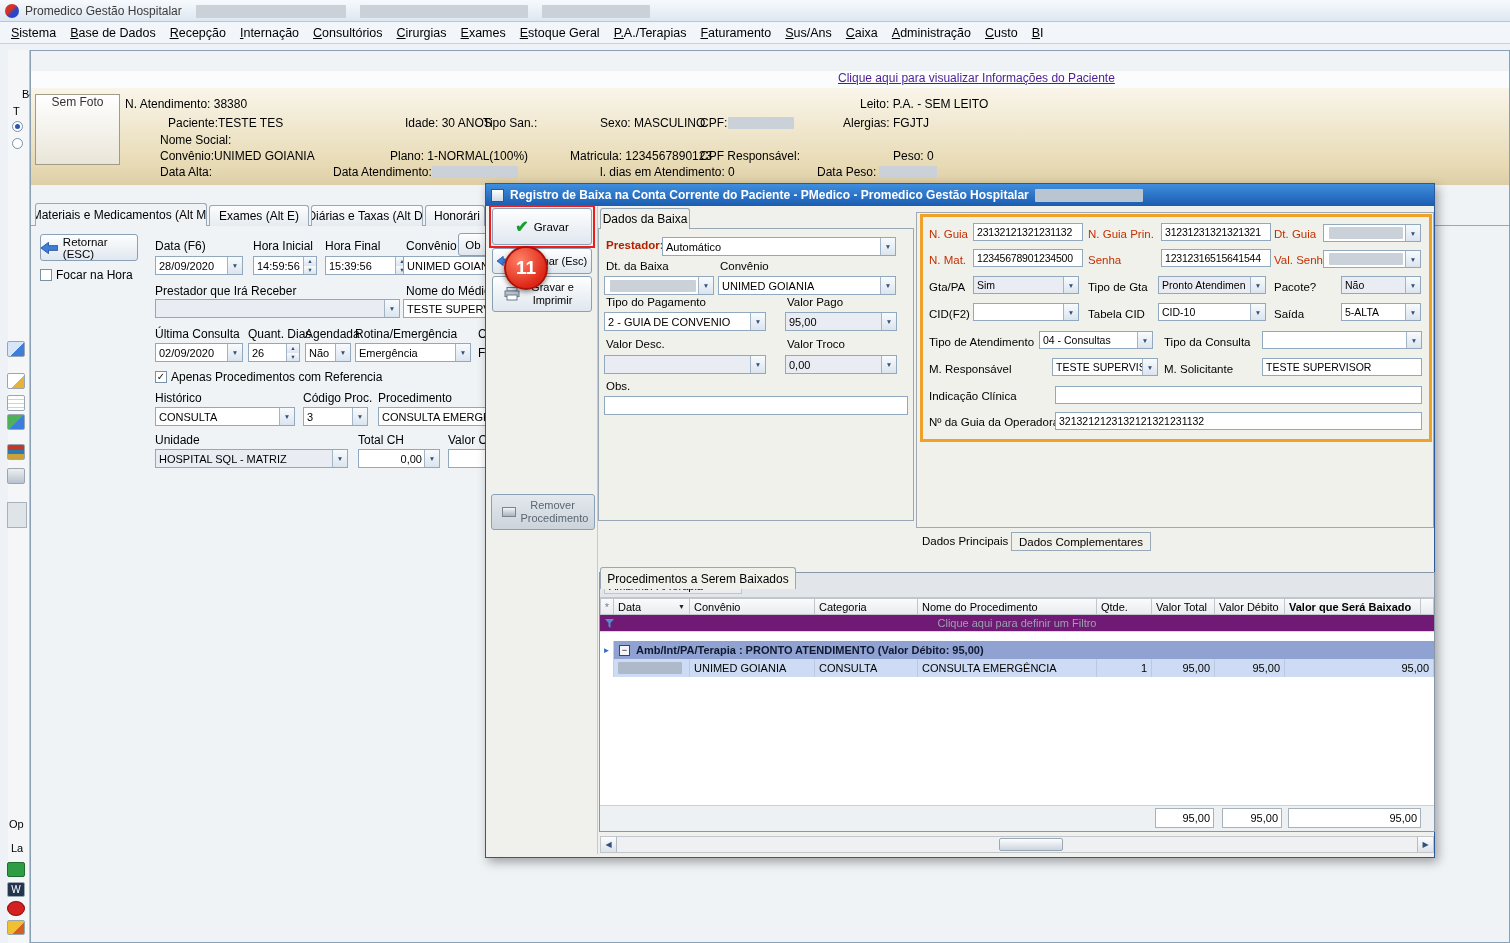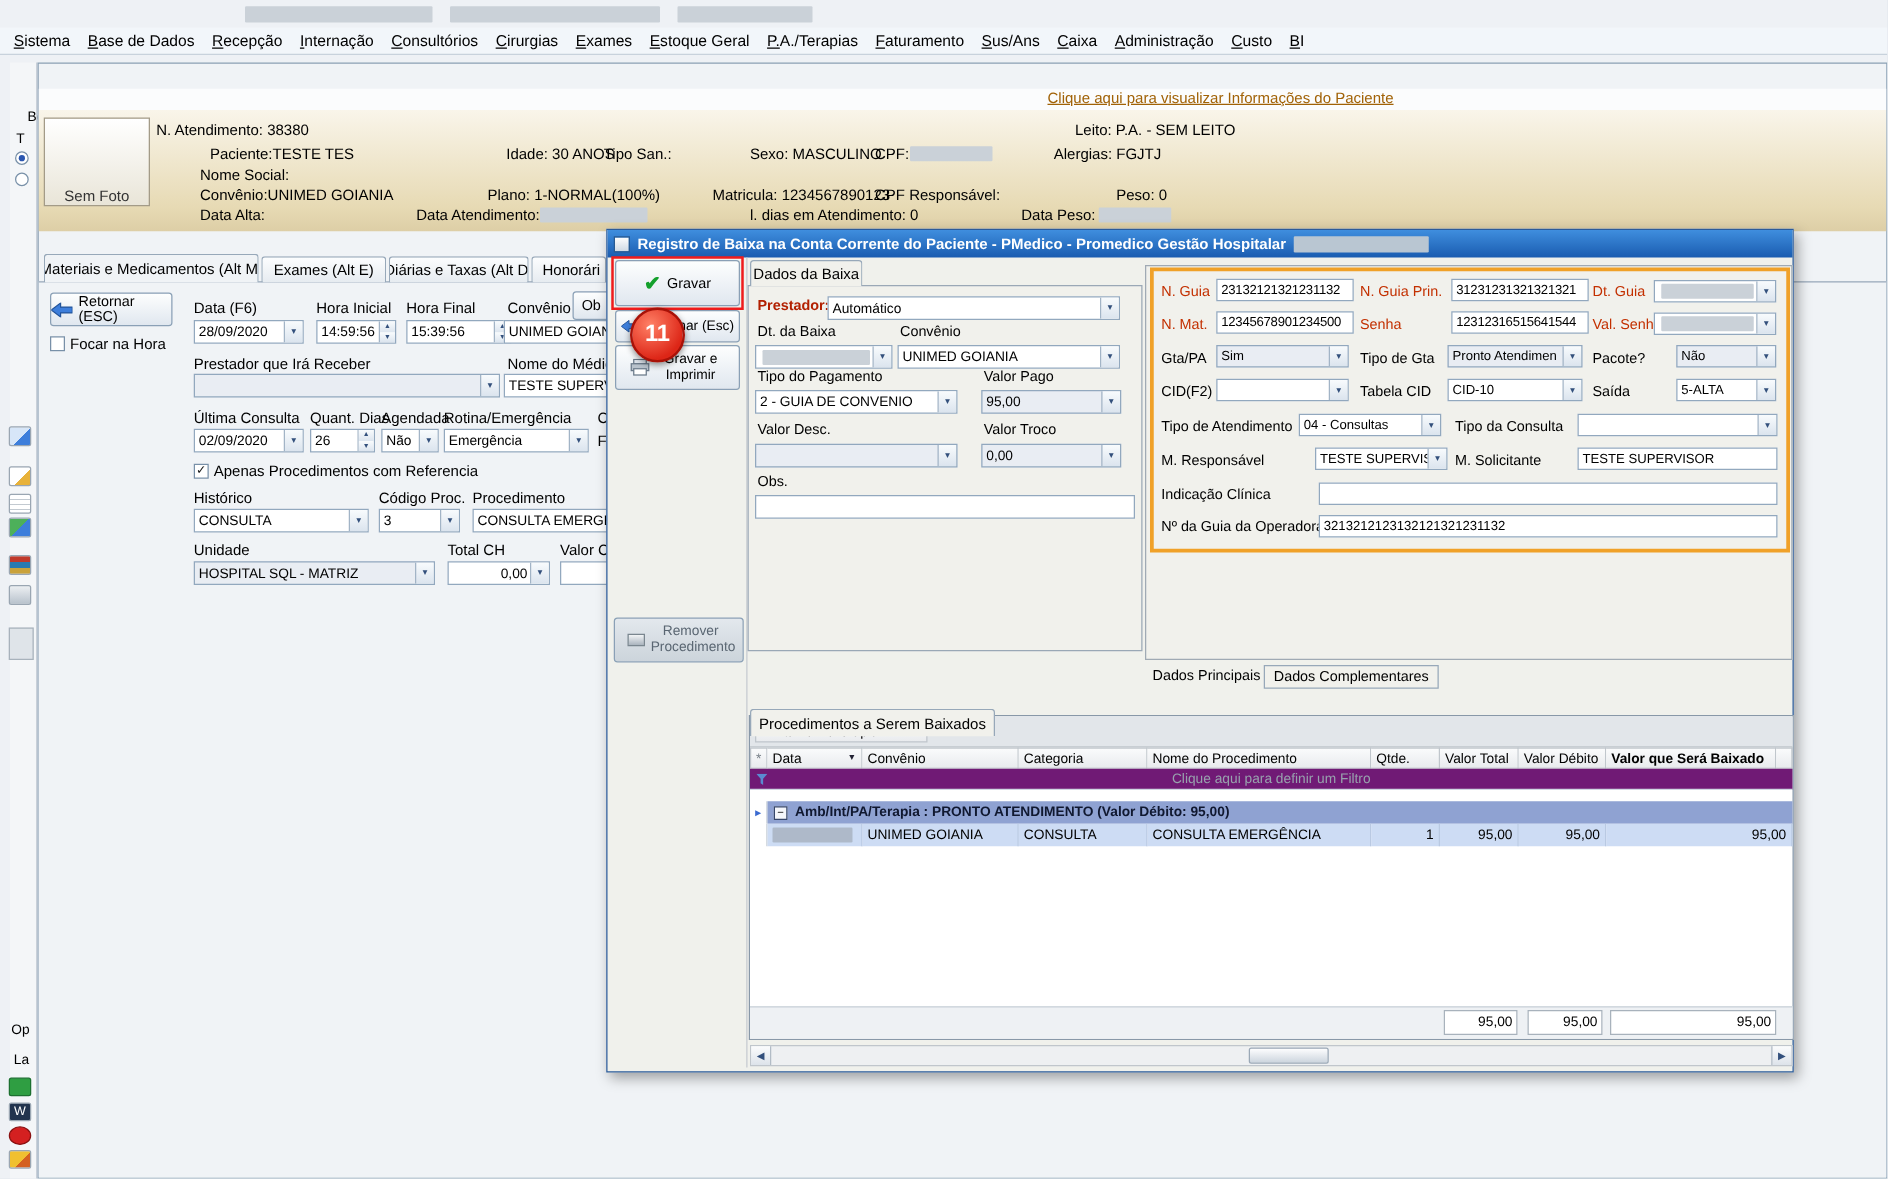--- a/index.html
+++ b/index.html
@@ -73,27 +73,31 @@
     align-items:center; padding:0 4px; overflow:hidden; white-space:nowrap; }
   .gcell { position:absolute; height:18px; font-size:11px; display:flex; align-items:center;
     padding:0 4px; overflow:hidden; white-space:nowrap; background:#cddcf4;
     border-right:1px solid #b9c9e2; }
   .badge { position:absolute; width:44px; height:44px; border-radius:50%;
     background:radial-gradient(circle at 35% 30%, #ff8066, #dd2617 72%);
     border:2px solid #a81208; color:#fff; font-weight:bold; font-size:19px;
     display:flex; align-items:center; justify-content:center;
     box-shadow:0 2px 5px rgba(0,0,0,.45); z-index:120; }
   .mini { position:absolute; width:18px; height:16px; border:1px solid #9aa6b2; border-radius:2px; }
-  .linkA { color:#a16207; text-decoration:underline; font-size:12px; }
+  .linkA { color:#4c1d95; text-decoration:underline; font-size:12px; }
 </style>
 </head>
 <body>
 
 <div id="screen">
 
+  <div class="titlebar">
+    <span class="applogo"></span>
+    <span class="nw">Promedico Gestão Hospitalar</span>
+  </div>
   <div class="redacted" style="left:196px;top:5px;width:150px;height:13px"></div>
   <div class="redacted" style="left:360px;top:5px;width:168px;height:13px"></div>
   <div class="redacted" style="left:542px;top:5px;width:108px;height:13px"></div>
 
   <div class="menubar">
     <span class="menu-item">Sistema</span>
     <span class="menu-item">Base de Dados</span>
     <span class="menu-item">Recepção</span>
     <span class="menu-item">Internação</span>
     <span class="menu-item">Consultórios</span>
@@ -126,21 +130,21 @@
   <div class="mini" style="left:7px;top:862px;height:15px;background:#2f9e42;border-color:#1d7030"></div>
   <div class="mini" style="left:7px;top:882px;height:15px;background:#22344e;color:#fff;font-size:10px;text-align:center;line-height:13px">W</div>
   <div class="mini" style="left:7px;top:901px;height:15px;border-radius:50%;background:#d42020;border-color:#8a1010"></div>
   <div class="mini" style="left:7px;top:920px;height:15px;background:linear-gradient(135deg,#f0c030 60%,#d46020 60%)"></div>
 
   <div class="abs" style="left:30px;top:50px;width:1480px;height:893px;background:#f0f3f6;border:1px solid #8aa0b4"></div>
   <div class="abs" style="left:31px;top:71px;width:1478px;height:17px;background:#fbfcfd"></div>
   <span class="abs linkA nw" style="left:838px;top:71px">Clique aqui para visualizar Informações do Paciente</span>
 
   <div class="abs" style="left:31px;top:88px;width:1478px;height:97px;background:linear-gradient(180deg,#f9f5ea 0%,#e7dab4 80%,#ddcea6 100%);border-bottom:1px solid #c3b astro88"></div>
-  <div class="abs" style="left:35px;top:94px;width:85px;height:71px;background:linear-gradient(#ffffff,#e9e5d8);border:1px solid #a39b88;display:flex;align-items:flex-end;justify-content:center;font-size:12px;color:#333;z-index:2">
+  <div class="abs" style="left:35px;top:94px;width:85px;height:71px;background:linear-gradient(#ffffff,#e9e5d8);border:1px solid #a39b88;display:flex;align-items:flex-start;justify-content:center;font-size:12px;color:#333;z-index:2">
     <span>Sem Foto</span>
   </div>
   <span class="lbl" style="left:125px;top:97px">N. Atendimento: 38380</span>
   <span class="lbl" style="left:860px;top:97px">Leito: P.A. - SEM LEITO</span>
   <span class="lbl" style="left:168px;top:116px">Paciente:TESTE TES</span>
   <span class="lbl" style="left:405px;top:116px">Idade: 30 ANOS</span>
   <span class="lbl" style="left:483px;top:116px">Tipo San.:</span>
   <span class="lbl" style="left:600px;top:116px">Sexo: MASCULINO</span>
   <span class="lbl" style="left:700px;top:116px">CPF:</span>
   <div class="redacted" style="left:728px;top:117px;width:66px;height:12px"></div>

